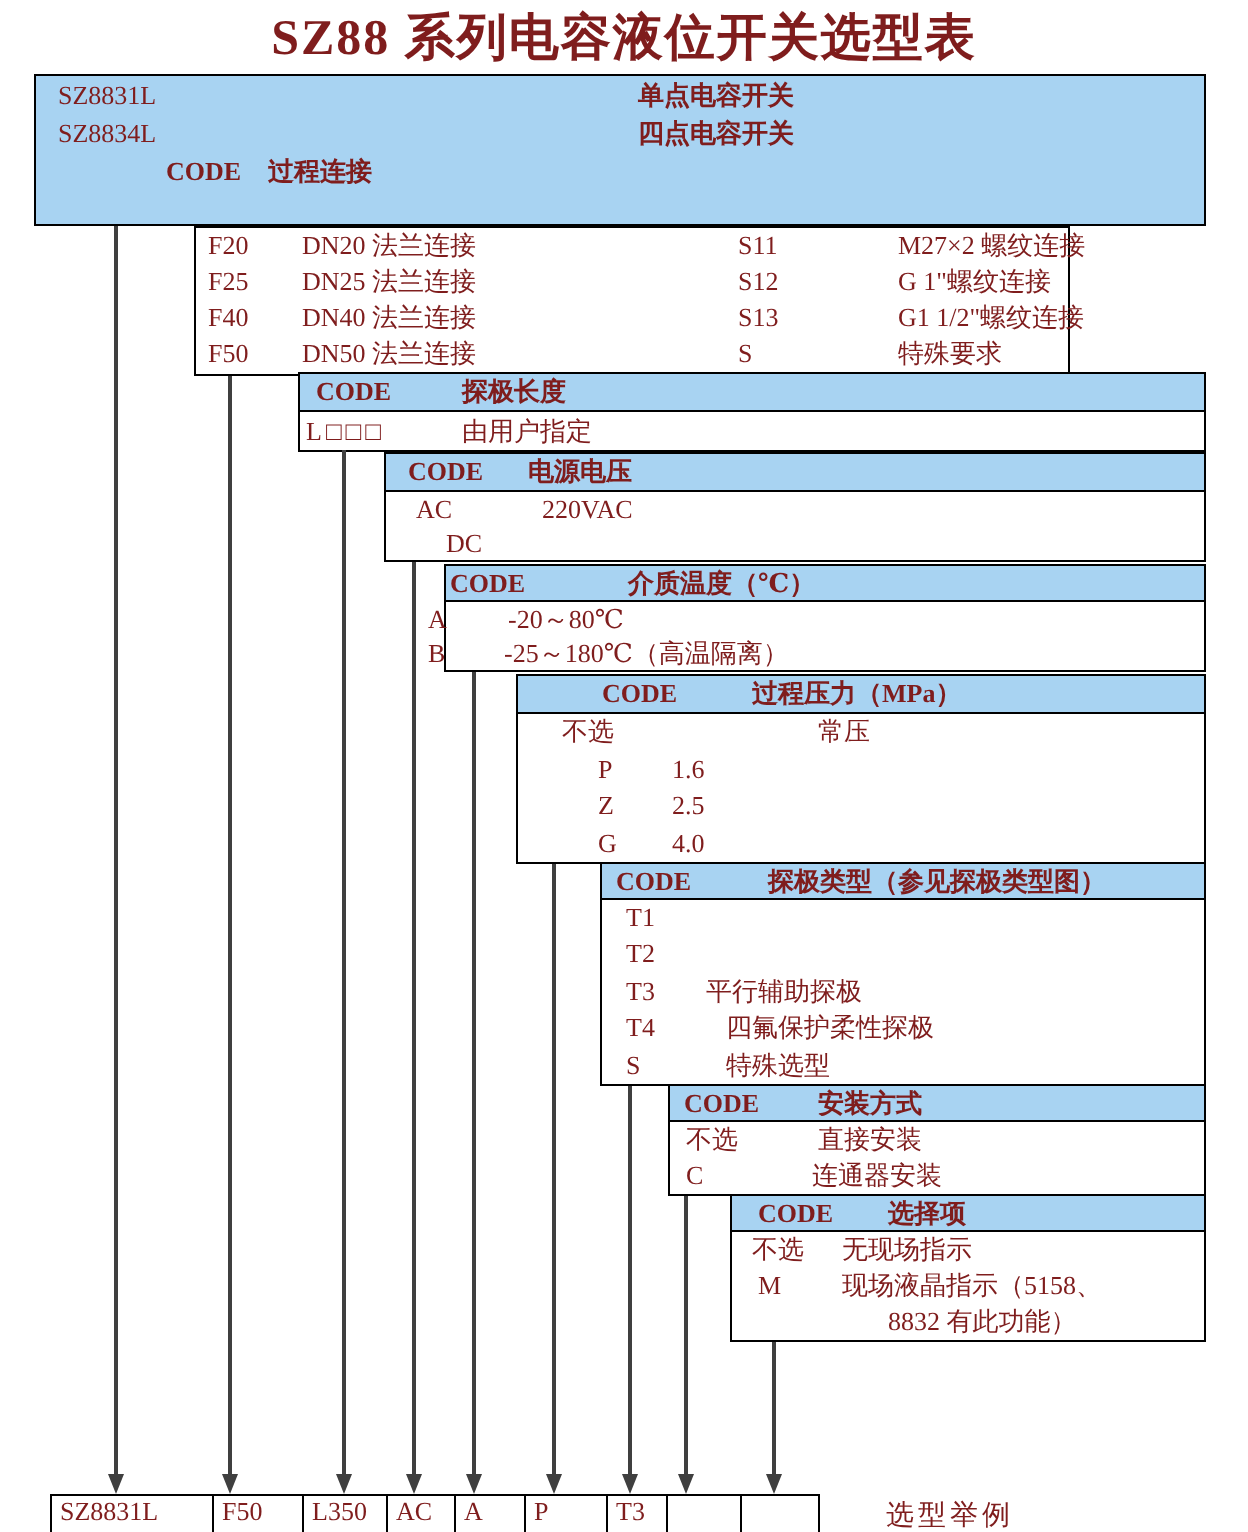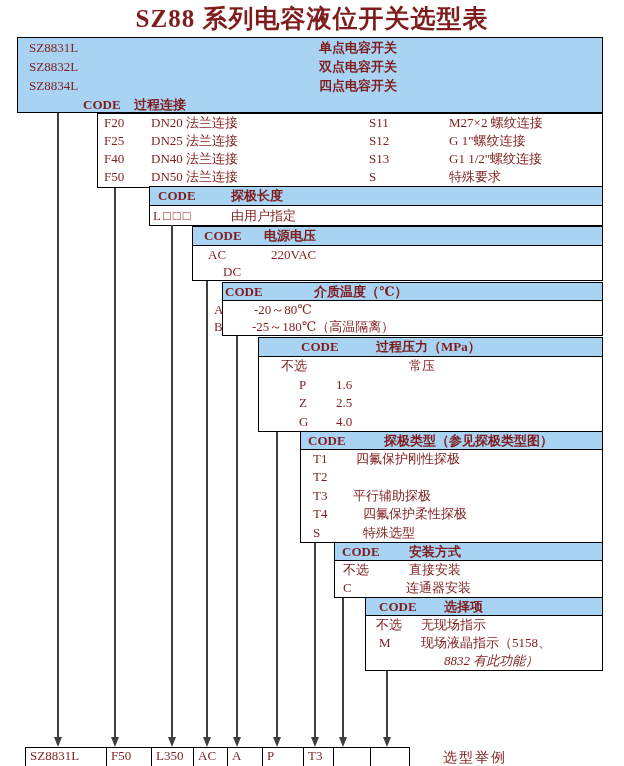--- a/index.html
+++ b/index.html
@@ -32,34 +32,30 @@
 <div class="page">
 
   <div class="title">SZ88 系列电容液位开关选型表</div>
 
   <div class="box box--blue" style="left:17px;top:37px;width:586px;height:76px;">
     <div class="row" style="height:19px;line-height:19px;">
       <span style="left:11px;">SZ8831L</span>
       <span class="bold" style="left:301px;">单点电容开关</span>
     </div>
     <div class="row" style="height:19px;line-height:19px;">
-      <span style="left:11px;">SZ8832L</span>
-      <span class="bold" style="left:301px;">双点电容开关</span>
-    </div>
-    <div class="row" style="height:19px;line-height:19px;">
       <span style="left:11px;">SZ8834L</span>
       <span class="bold" style="left:301px;">四点电容开关</span>
     </div>
     <div class="row" style="height:19px;line-height:19px;">
       <span class="bold" style="left:65px;">CODE</span>
       <span class="bold" style="left:116px;">过程连接</span>
     </div>
   </div>
 
-  <div class="box" style="left:97px;top:113px;width:506px;height:75px;">
+  <div class="box" style="left:97px;top:113px;width:438px;height:75px;">
     <div class="row" style="height:18px;line-height:18px;">
       <span style="left:6px;">F20</span>
       <span style="left:53px;">DN20 法兰连接</span>
       <span style="left:271px;">S11</span>
       <span style="left:351px;">M27×2 螺纹连接</span>
     </div>
     <div class="row" style="height:18px;line-height:18px;">
       <span style="left:6px;">F25</span>
       <span style="left:53px;">DN25 法兰连接</span>
       <span style="left:271px;">S12</span>
@@ -142,21 +138,20 @@
     </div>
   </div>
 
   <div class="box" style="left:300px;top:431px;width:303px;">
     <div class="sec-header" style="height:17px;line-height:17px;">
       <span style="left:7px;">CODE</span>
       <span style="left:83px;">探极类型（参见探极类型图）</span>
     </div>
     <div class="row" style="height:18.4px;line-height:18.4px;">
       <span style="left:12px;">T1</span>
-      <span style="left:55px;">四氟保护刚性探极</span>
     </div>
     <div class="row" style="height:18.4px;line-height:18.4px;">
       <span style="left:12px;">T2</span>
     </div>
     <div class="row" style="height:18.4px;line-height:18.4px;">
       <span style="left:12px;">T3</span>
       <span style="left:52px;">平行辅助探极</span>
     </div>
     <div class="row" style="height:18.4px;line-height:18.4px;">
       <span style="left:12px;">T4</span>
@@ -189,21 +184,21 @@
       <span style="left:78px;">选择项</span>
     </div>
     <div class="row" style="height:18px;line-height:18px;">
       <span style="left:10px;">不选</span>
       <span style="left:55px;">无现场指示</span>
     </div>
     <div class="row" style="height:18px;line-height:18px;">
       <span style="left:13px;">M</span>
       <span style="left:55px;">现场液晶指示（5158、</span>
     </div>
-    <div class="row" style="height:18px;line-height:18px;font-style:italic;">
+    <div class="row" style="height:18px;line-height:18px;">
       <span style="left:78px;">8832 有此功能）</span>
     </div>
   </div>
 
   <div class="vl" style="left:57px;top:113px;height:625px;"></div>
   <div class="vl" style="left:114px;top:188px;height:550px;"></div>
   <div class="vl" style="left:171px;top:225px;height:513px;"></div>
   <div class="vl" style="left:206px;top:281px;height:457px;"></div>
   <div class="vl" style="left:236px;top:336px;height:402px;"></div>
   <div class="vl" style="left:276px;top:432px;height:306px;"></div>

